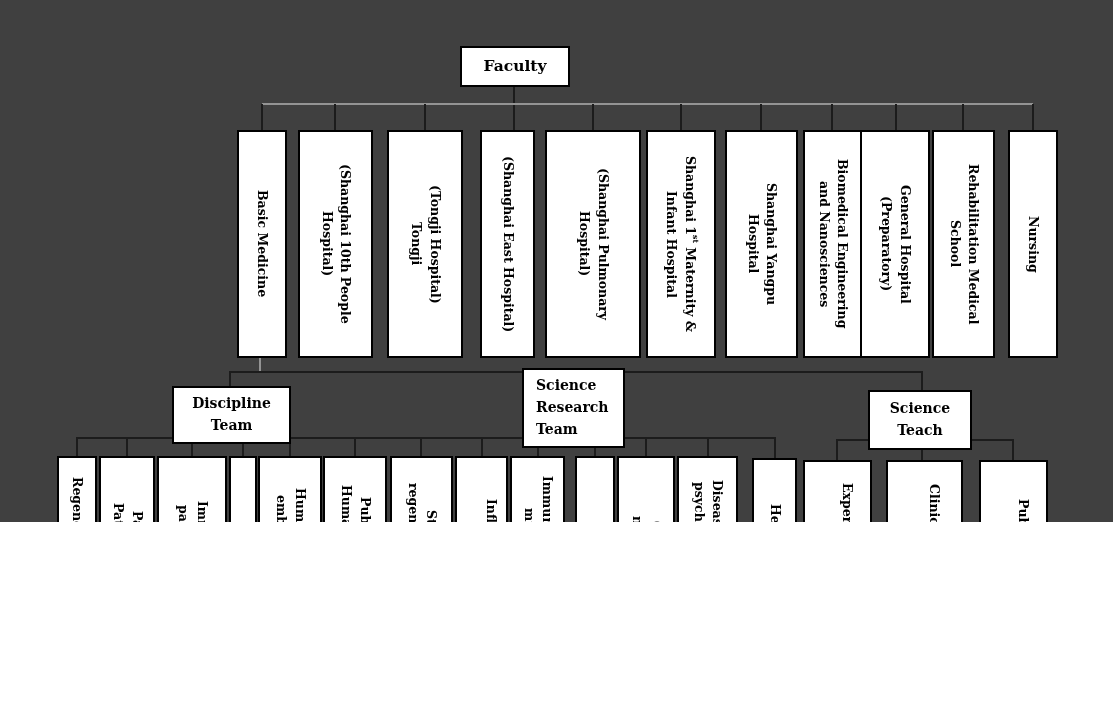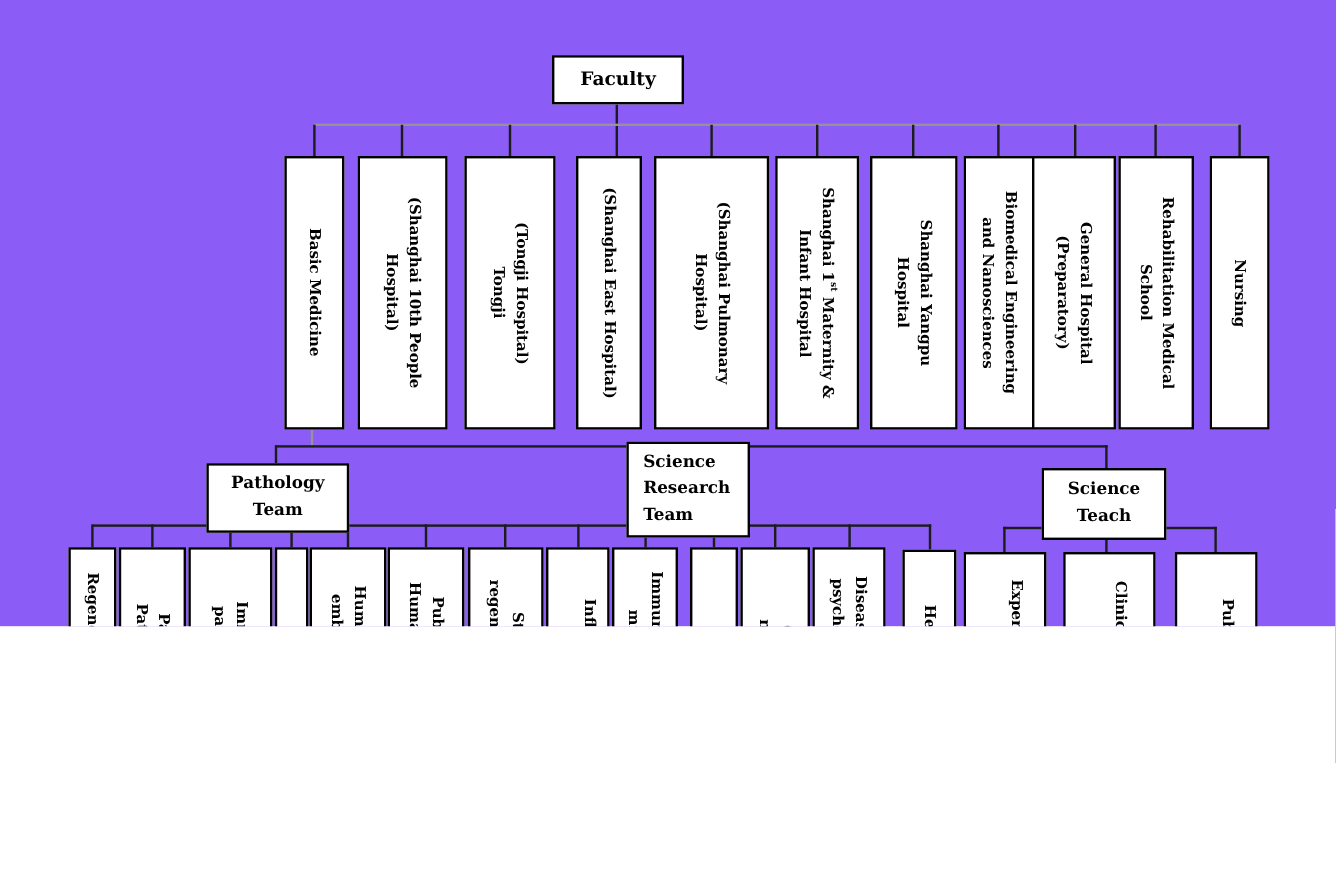--- a/index.html
+++ b/index.html
@@ -1,17 +1,17 @@
 <!DOCTYPE html>
 <html><head>
 <meta charset="utf-8">
 <style>
   html,body{margin:0;padding:0;background:#ffffff;}
   #stage{
-    position:relative;width:1113px;height:522px;background:#8b5cf6;
+    position:relative;width:1113px;height:522px;background:#404040;
     font-family:"DejaVu Serif","Liberation Serif",serif;color:#000;
     overflow:hidden;
   }
   
   .hline{position:absolute;height:1.5px;background:#1c1c1c;}
   .vline{position:absolute;width:1.5px;background:#1c1c1c;}
   .gray{background:#949494;}
   
   .nodebox{
     position:absolute;box-sizing:border-box;border:2px solid #000;background:#fff;
@@ -117,21 +117,21 @@
   </div>
   <div class="nodebox" style="left:932px;top:130px;width:63px;height:228px;">
     <span class="vtext">Rehabilitation Medical
 School</span>
   </div>
   <div class="nodebox" style="left:1008px;top:130px;width:50px;height:228px;">
     <span class="vtext">Nursing</span>
   </div>
 
   <div class="nodebox" style="left:172px;top:386px;width:119px;height:58px;">
-    <span class="htext">Pathology
+    <span class="htext">Discipline
 Team</span>
   </div>
   <div class="nodebox pad-left" style="left:522px;top:368px;width:103px;height:80px;">
     <span class="htext align-left">Science
 Research
 Team</span>
   </div>
   <div class="nodebox" style="left:868px;top:390px;width:104px;height:60px;">
     <span class="htext">Science
 Teach</span>

